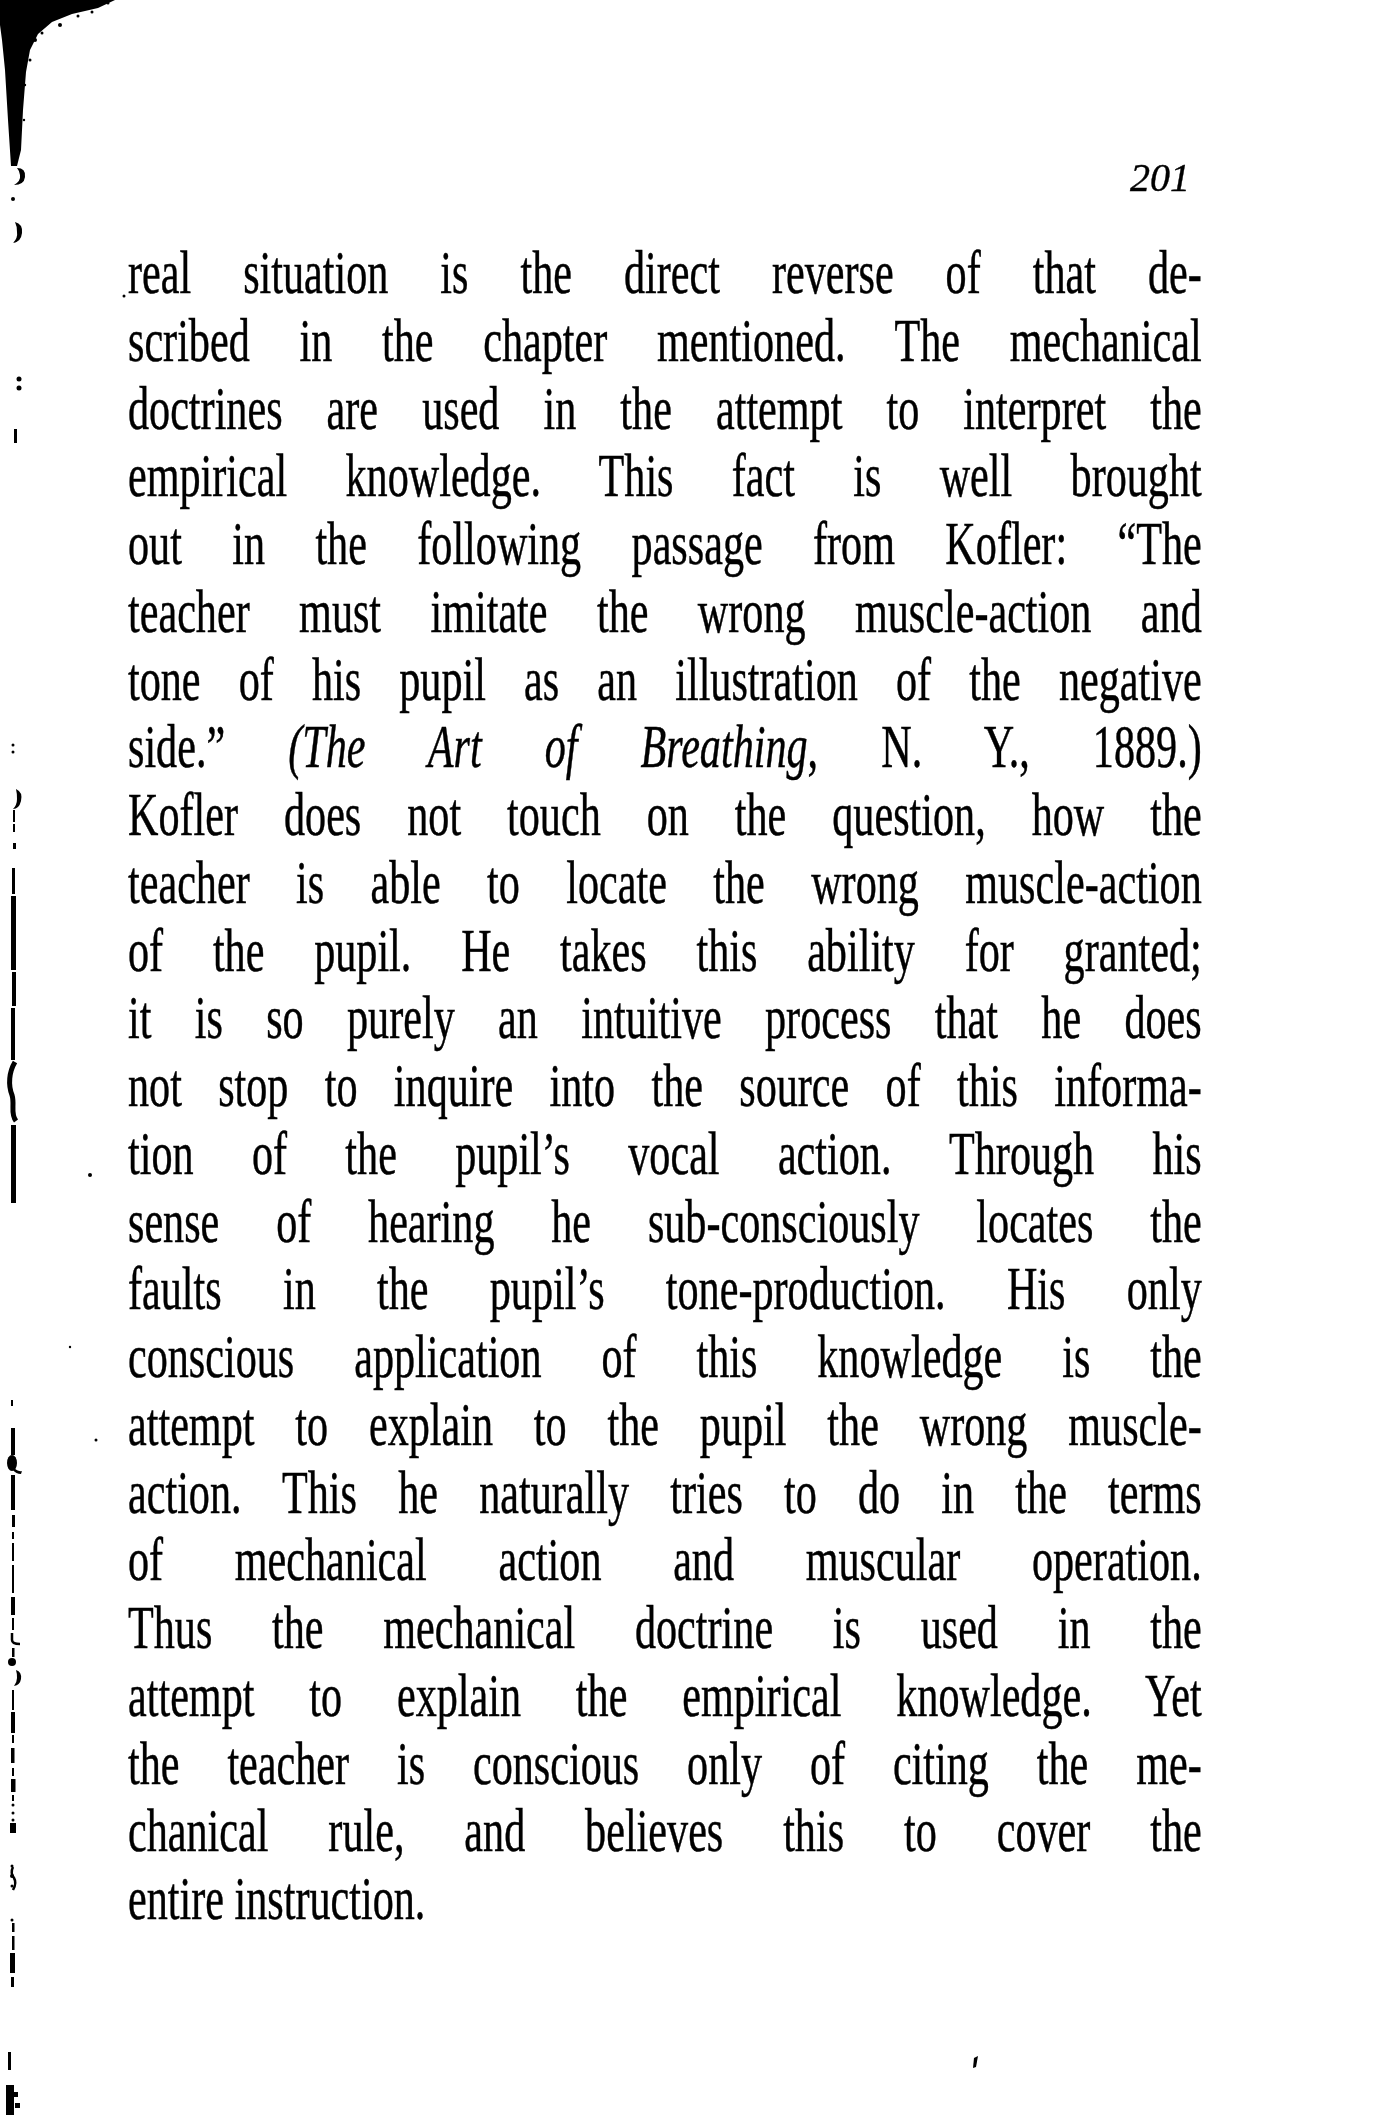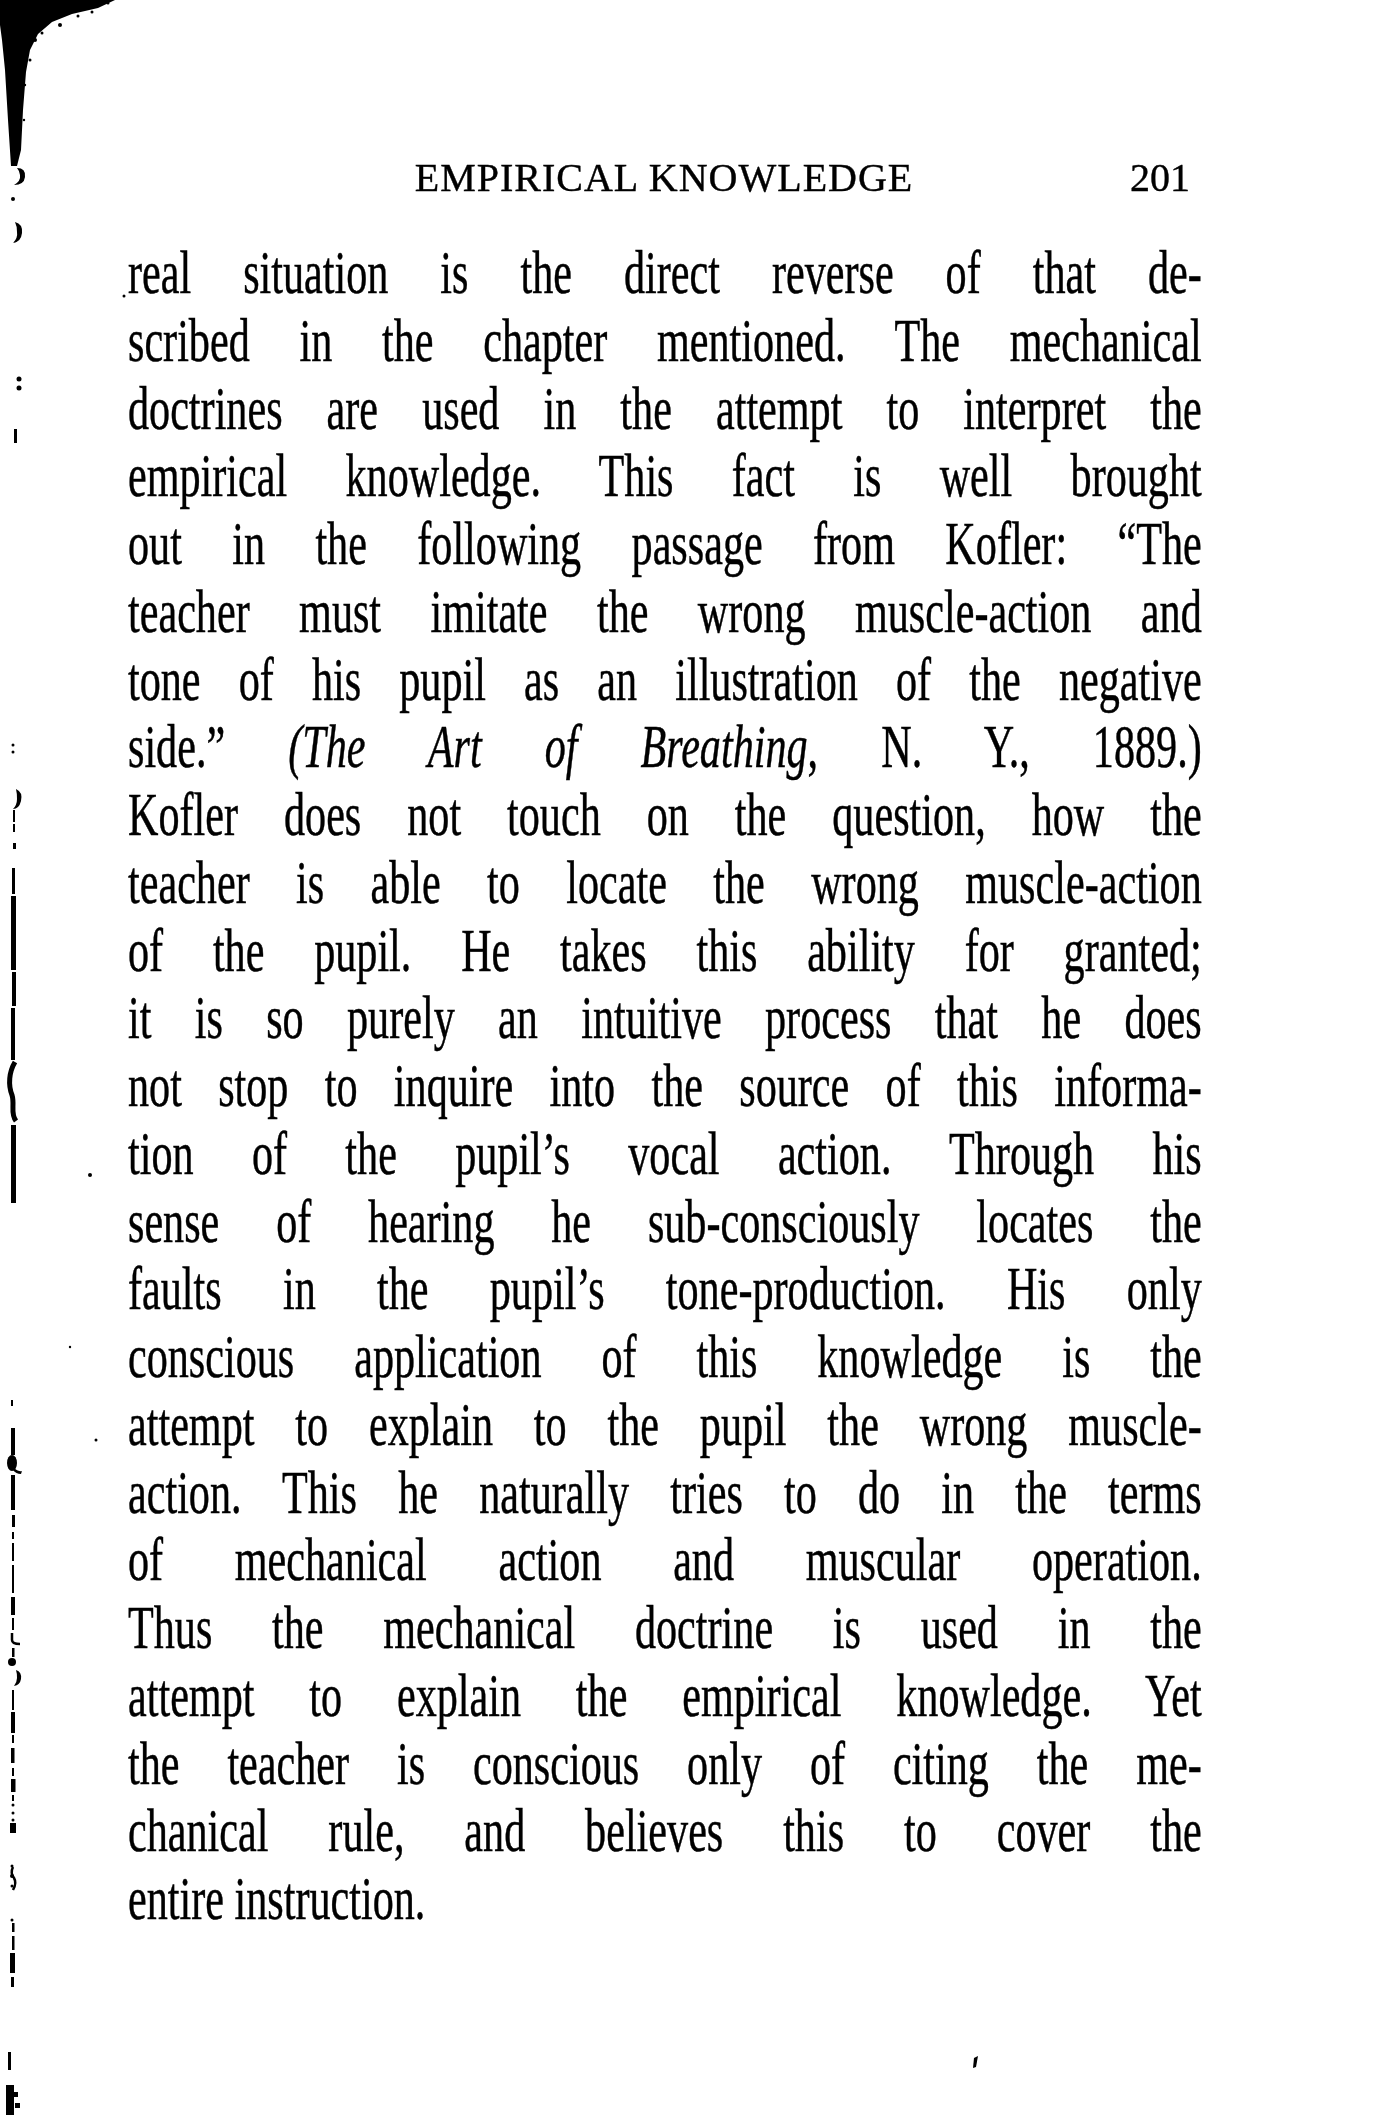--- a/index.html
+++ b/index.html
@@ -28,20 +28,21 @@
     line-height: 44px;
     text-align: center;
     letter-spacing: 1px;
     -webkit-text-stroke: 0.4px #000;
     white-space: nowrap;
   }
   .running-header .pagenum {
     position: absolute;
     right: 10px; top: 0;
     letter-spacing: 0;
+    font-style: italic;
   }
   .body-col {
     position: absolute;
     left: 128px; top: 239px;
     width: 1579px;              
     transform: scaleX(0.68);    
     transform-origin: 0 0;
     font-size: 62px;
     line-height: 67.75px;
     -webkit-text-stroke: 0.5px #000;
@@ -142,21 +143,20 @@
       <rect x="11" y="1977" width="3" height="10"></rect>
       <path d="M974,2058 l4,-2 l-2,11 l-3,1 z"></path>
       <rect x="8" y="2052" width="3" height="18"></rect>
       <rect x="6" y="2085" width="8" height="30"></rect>
       <rect x="14" y="2092" width="4" height="5"></rect>
       <rect x="15" y="2103" width="5" height="5"></rect>
     </g>
   </svg>
 
   <div class="running-header">
-    <span>EMPIRICAL KNOWLEDGE</span>
     <span class="pagenum">201</span>
   </div>
 
   <div class="body-col" id="lines-host">
       <div class="line"><span>real situation is the direct reverse of that de-</span></div>
       <div class="line"><span>scribed in the chapter mentioned.  The mechanical</span></div>
       <div class="line"><span>doctrines are used in the attempt to interpret the</span></div>
       <div class="line"><span>empirical knowledge.  This fact is well brought</span></div>
       <div class="line"><span>out in the following passage from Kofler:  “The</span></div>
       <div class="line"><span>teacher must imitate the wrong muscle-action and</span></div>

